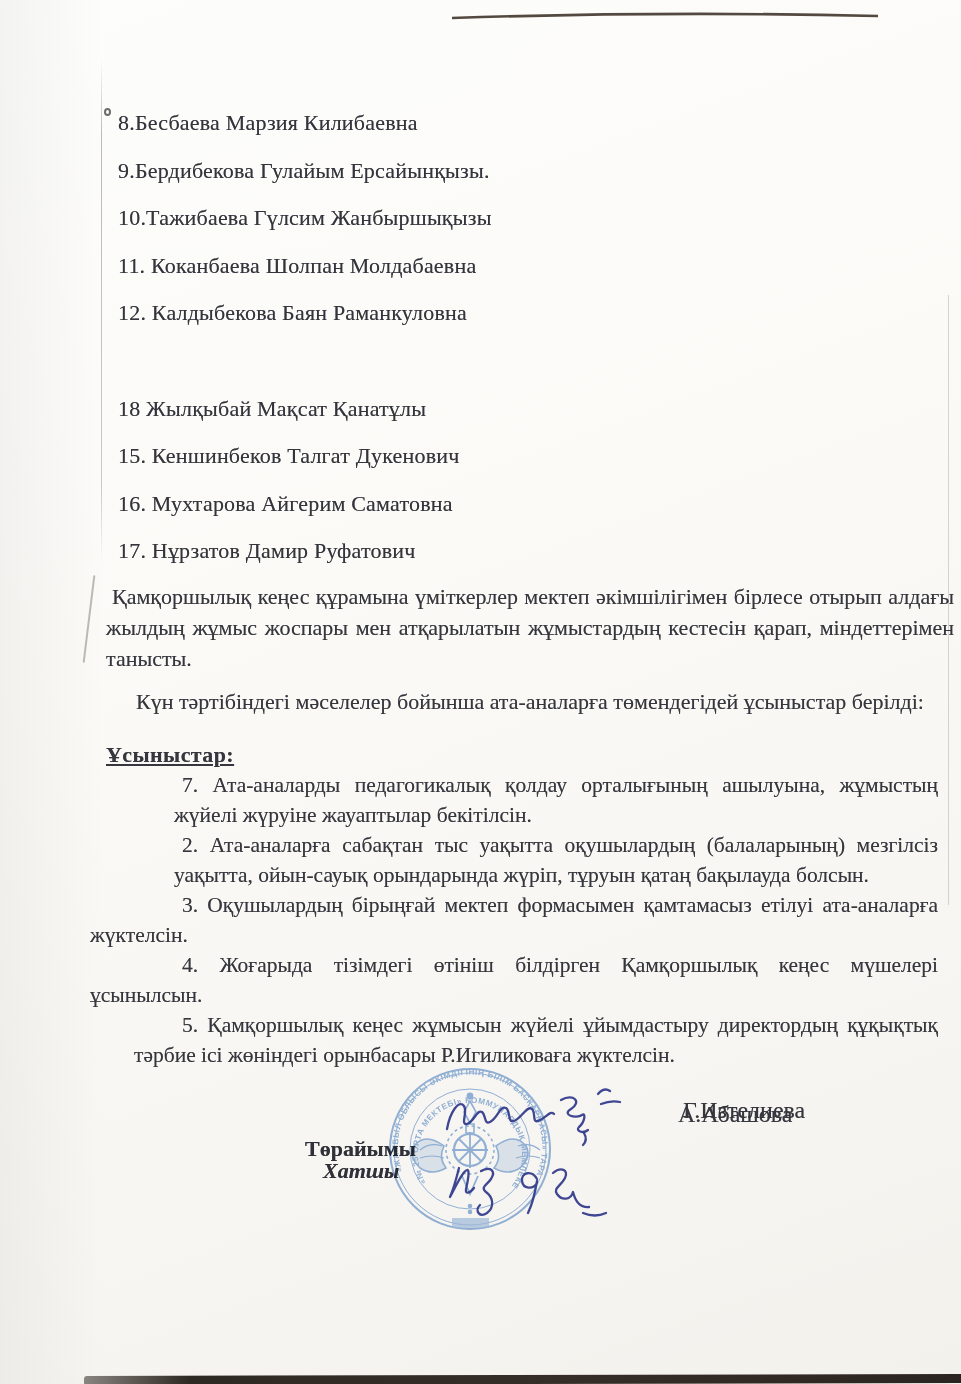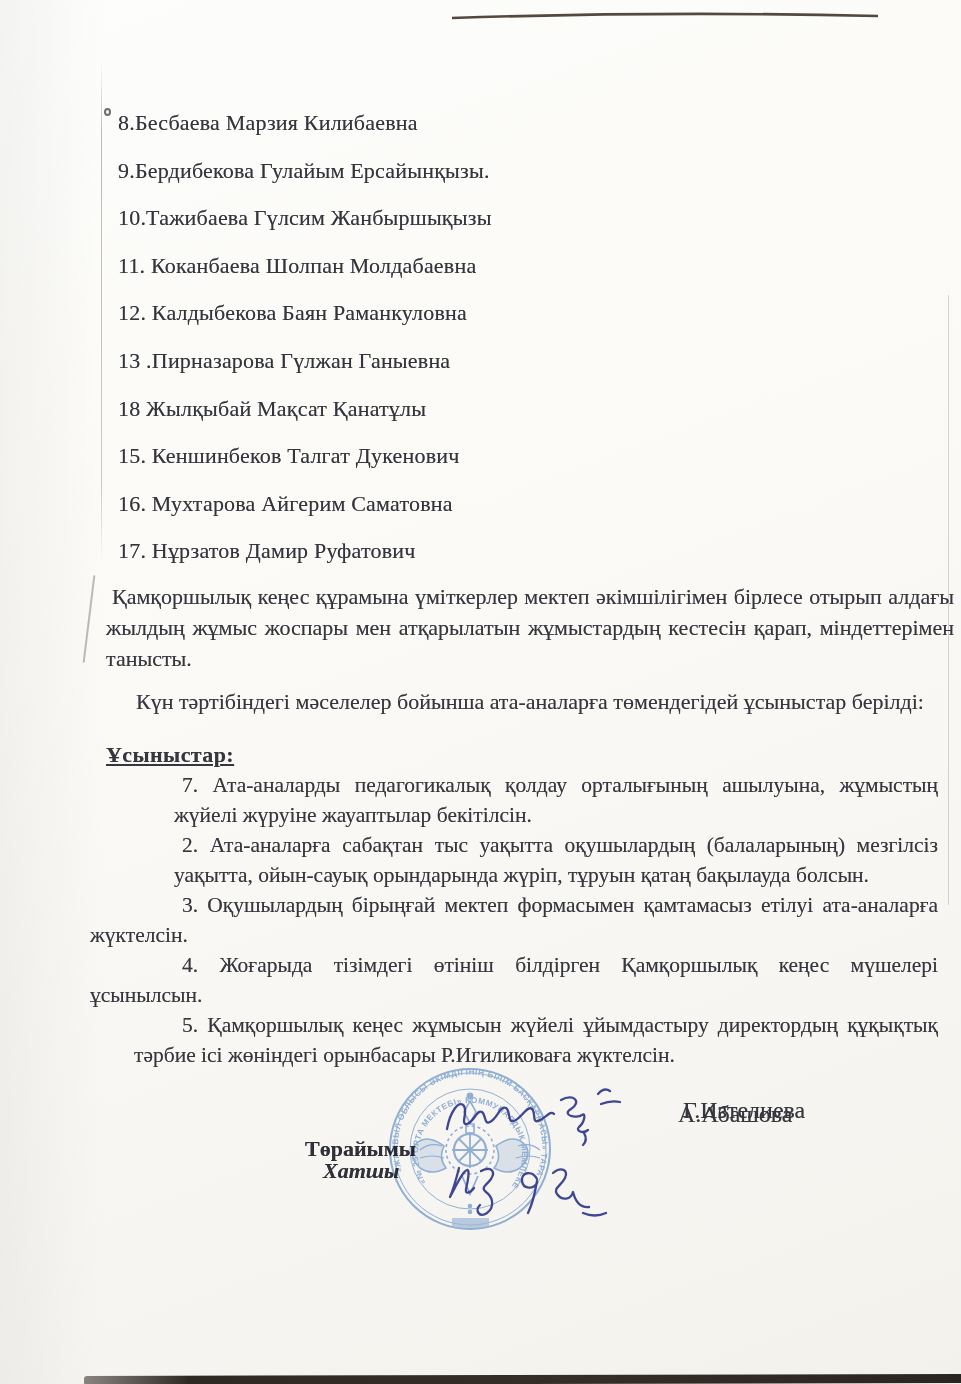--- a/index.html
+++ b/index.html
@@ -72,21 +72,20 @@
   <div class="crease-diag"></div>
   <div class="crease-right"></div>
   <div class="scan-dot"></div>
   <div class="bottom-strip"></div>
 
   <div class="member" style="top:110px">8.Бесбаева Марзия Килибаевна</div>
   <div class="member" style="top:158px">9.Бердибекова Гулайым Ерсайынқызы.</div>
   <div class="member" style="top:205px">10.Тажибаева Гүлсим Жанбыршықызы</div>
   <div class="member" style="top:253px">11. Коканбаева Шолпан Молдабаевна</div>
   <div class="member" style="top:300px">12. Калдыбекова Баян Раманкуловна</div>
-  <div class="member" style="top:348px">13 .Пирназарова Гүлжан Ганыевна</div>
   <div class="member" style="top:396px">18 Жылқыбай Мақсат Қанатұлы</div>
   <div class="member" style="top:443px">15. Кеншинбеков Талгат Дукенович</div>
   <div class="member" style="top:491px">16. Мухтарова Айгерим Саматовна</div>
   <div class="member" style="top:538px">17. Нұрзатов Дамир Руфатович</div>
 
   <div class="body-block p-intro">Қамқоршылық кеңес құрамына үміткерлер мектеп әкімшілігімен бірлесе отырып алдағы жылдың жұмыс жоспары мен атқарылатын жұмыстардың кестесін қарап, міндеттерімен танысты.</div>
   <div class="body-block p-agenda">Күн тәртібіндегі мәселелер бойынша ата-аналарға төмендегідей ұсыныстар берілді:</div>
   <div class="body-block p-heading">Ұсыныстар:</div>
 
   <div class="rec-block">

